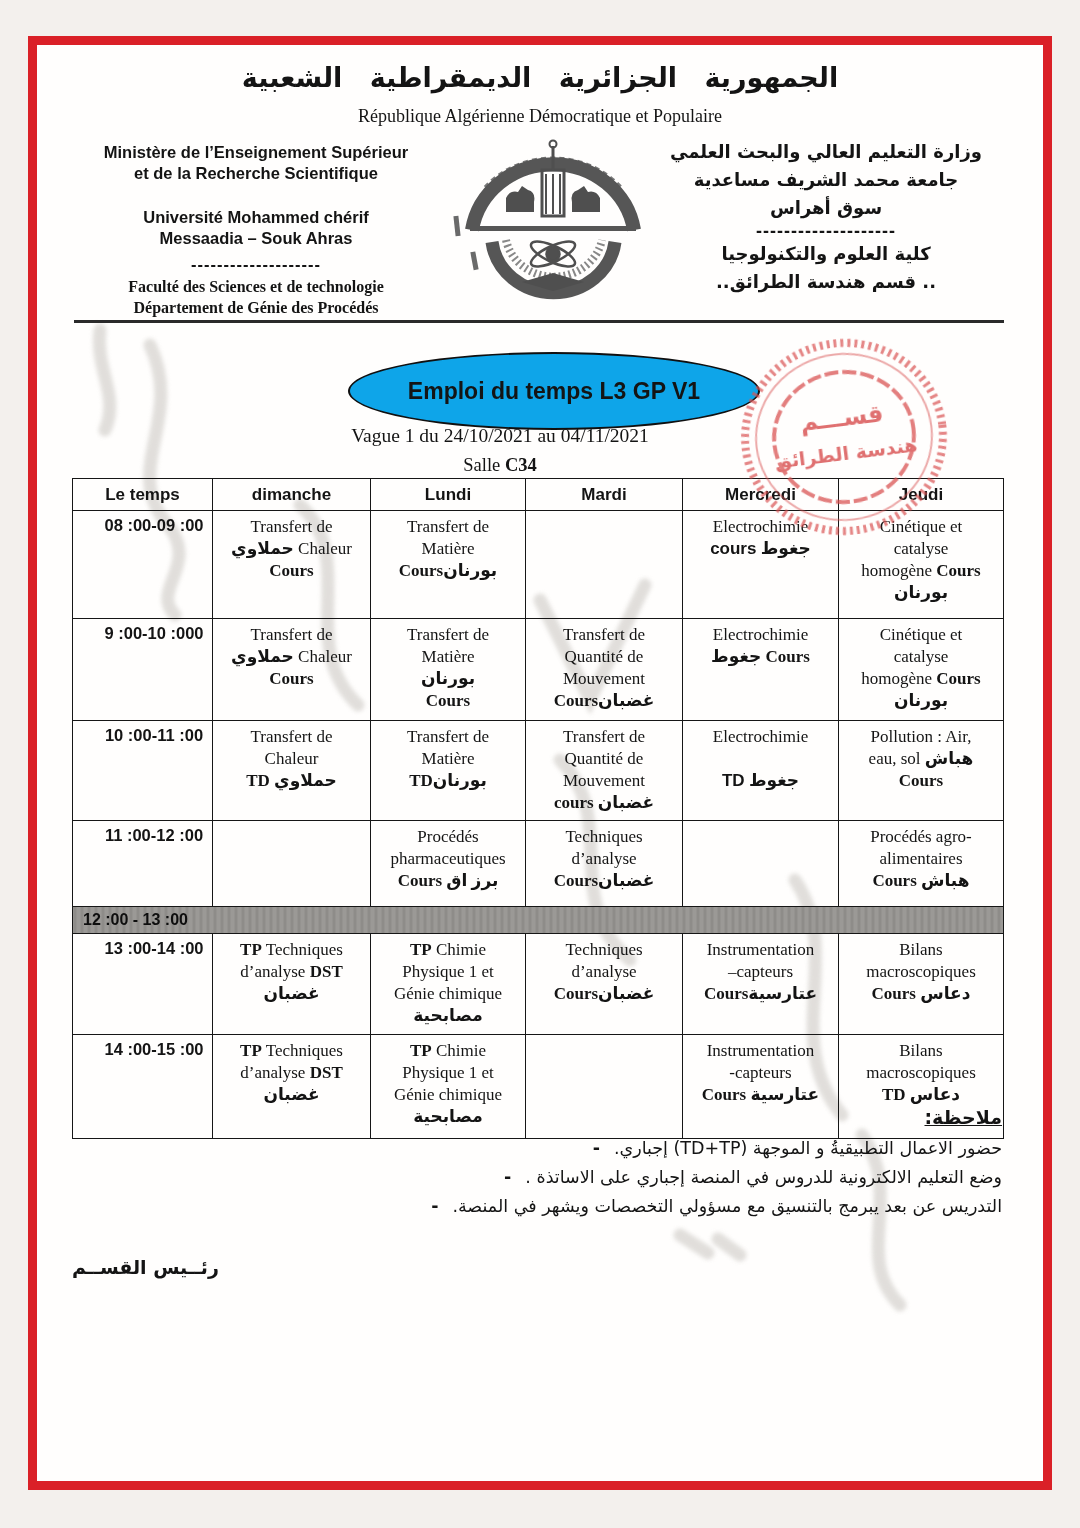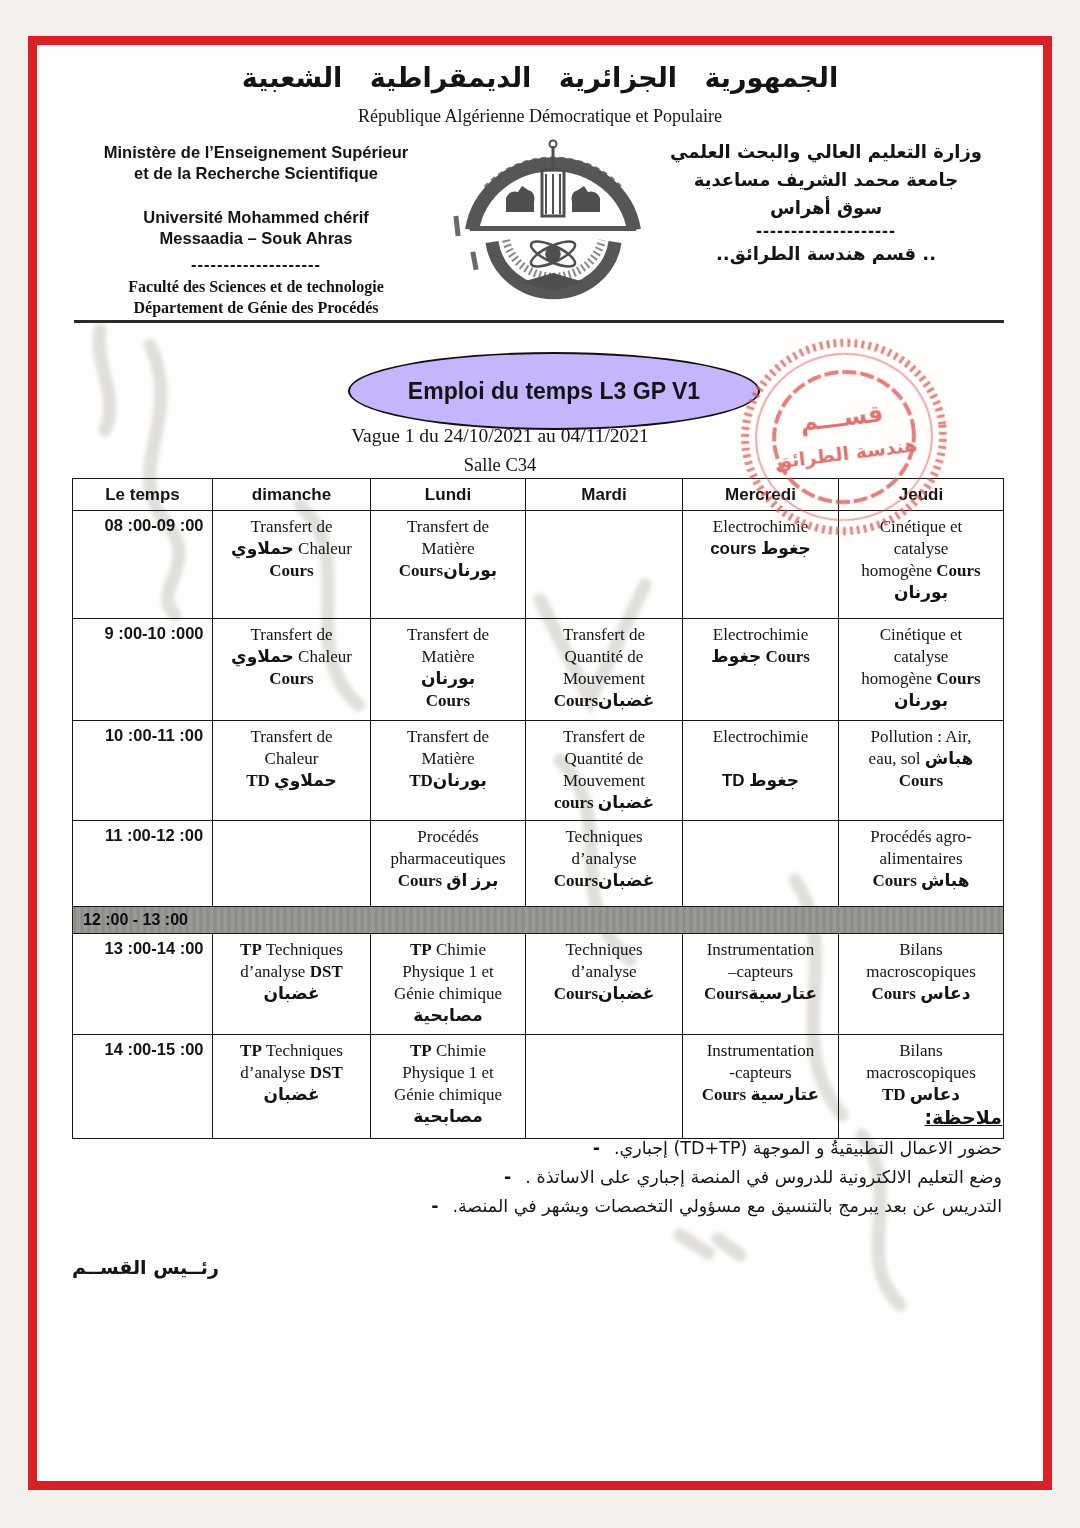--- a/index.html
+++ b/index.html
@@ -39,25 +39,25 @@
   }
   .right-block .dashes{direction:ltr;font-family:"Liberation Sans",sans-serif;letter-spacing:1px;line-height:1;}
 
   .sep-line{position:absolute;left:74px;top:320px;width:930px;height:3px;background:#2a2a2a;}
 
   .oval{
     position:absolute;left:348px;top:352px;width:408px;height:74px;
     border:2.5px solid #101010;border-radius:50%;
     display:flex;align-items:center;justify-content:center;
     font-family:"Liberation Sans","DejaVu Sans",sans-serif;font-weight:bold;font-size:23px;
-    background:#c4b5fd;
+    background:#0ea5e9;
   }
   .vague{position:absolute;top:425px;left:0;width:1000px;text-align:center;font-size:19.5px;}
   .salle{position:absolute;top:455px;left:0;width:1000px;text-align:center;font-size:18.5px;}
-  .salle .b{font-weight:normal;margin-top:46px;}
+  .salle .b{font-weight:bold;margin-top:46px;}
 
   .stamp{
     position:absolute;left:738px;top:336px;width:212px;height:202px;
     transform:rotate(-7deg);opacity:.82;filter:blur(.3px);z-index:5;
   }
 
   table.tt{
     position:absolute;left:72px;top:478px;width:931px;
     border-collapse:collapse;table-layout:fixed;z-index:2;background:transparent;
   }
@@ -167,20 +167,21 @@
     <path d="M12 86 l-2 20" transform="rotate(-12 11 96)"></path>
     <path d="M30 122 l-3 18" transform="rotate(-20 28 131)"></path>
   </g>
 </svg>
 
 <div class="right-block">
   <div>وزارة التعليم العالي والبحث العلمي</div>
   <div>جامعة محمد الشريف مساعدية</div>
   <div>سوق أهراس</div>
   <div class="dashes">--------------------</div>
+  <div>كلية العلوم والتكنولوجيا</div>
   <div>.. قسم هندسة الطرائق..</div>
 </div>
 
 <div class="sep-line"></div>
 
 <div class="oval">
   <span>Emploi du temps L3 GP V1</span>
 </div>
 <div class="vague">Vague 1 du 24/10/2021 au 04/11/2021</div>
 <div class="salle">

